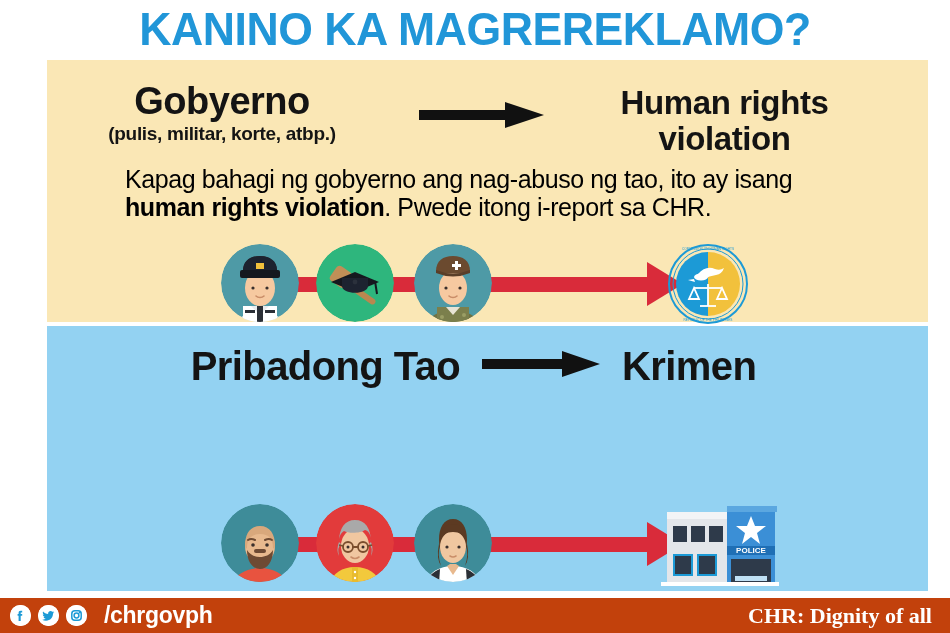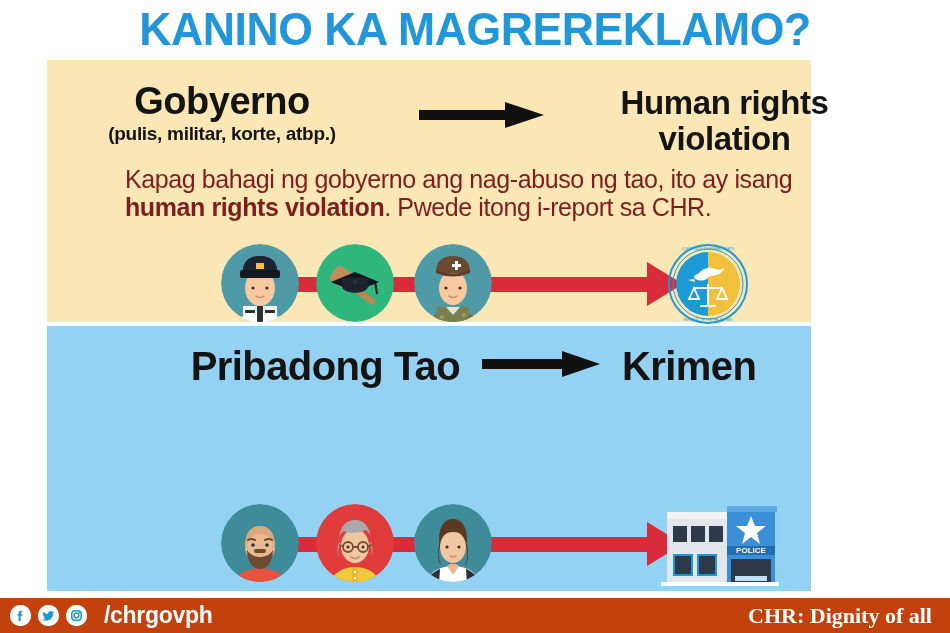--- a/index.html
+++ b/index.html
@@ -19,21 +19,21 @@
     font-family:"Liberation Sans", sans-serif;
     font-weight:bold;
     font-size:46px;
     letter-spacing:-0.5px;
     color:#2196D8;
     transform:scaleX(0.97);
     white-space:nowrap;
   }
 
   
-  .panel{position:absolute;left:47px;width:764px;}
+  .panel{position:absolute;left:47px;width:865px;padding-left:16px;}
   .panel-gov{top:60px;height:262px;background:#FAE7B5;}
   .panel-priv{top:326px;height:265px;background:#93D2F2;}
   .gov-head{position:absolute;left:0;top:22px;width:350px;text-align:center;}
   .gov-head .big{
     font-size:38px;font-weight:bold;color:#141414;line-height:1.0;
     letter-spacing:-0.5px;
   }
   .gov-head .sub{
     font-size:19px;font-weight:bold;color:#141414;margin-top:3px;
     letter-spacing:-0.3px;
@@ -45,21 +45,21 @@
 
   .gov-res{
     position:absolute;left:505px;top:25px;width:345px;text-align:center;
     font-size:33px;font-weight:bold;color:#141414;line-height:1.08;
     letter-spacing:-0.4px;
   }
 
   
   .para{
     position:absolute;
-    font-size:25px;color:#7f1d1d;line-height:1.13;
+    font-size:25px;color:#000000;line-height:1.13;
     letter-spacing:-0.4px;
     font-weight:500;
   }
   .para b{font-weight:bold;}
   .gov-para{left:78px;top:105px;width:730px;}
   .priv-para{left:78px;top:92px;width:720px;}
 
   
   .priv-head{
     position:absolute;left:0;top:20px;width:853px;

